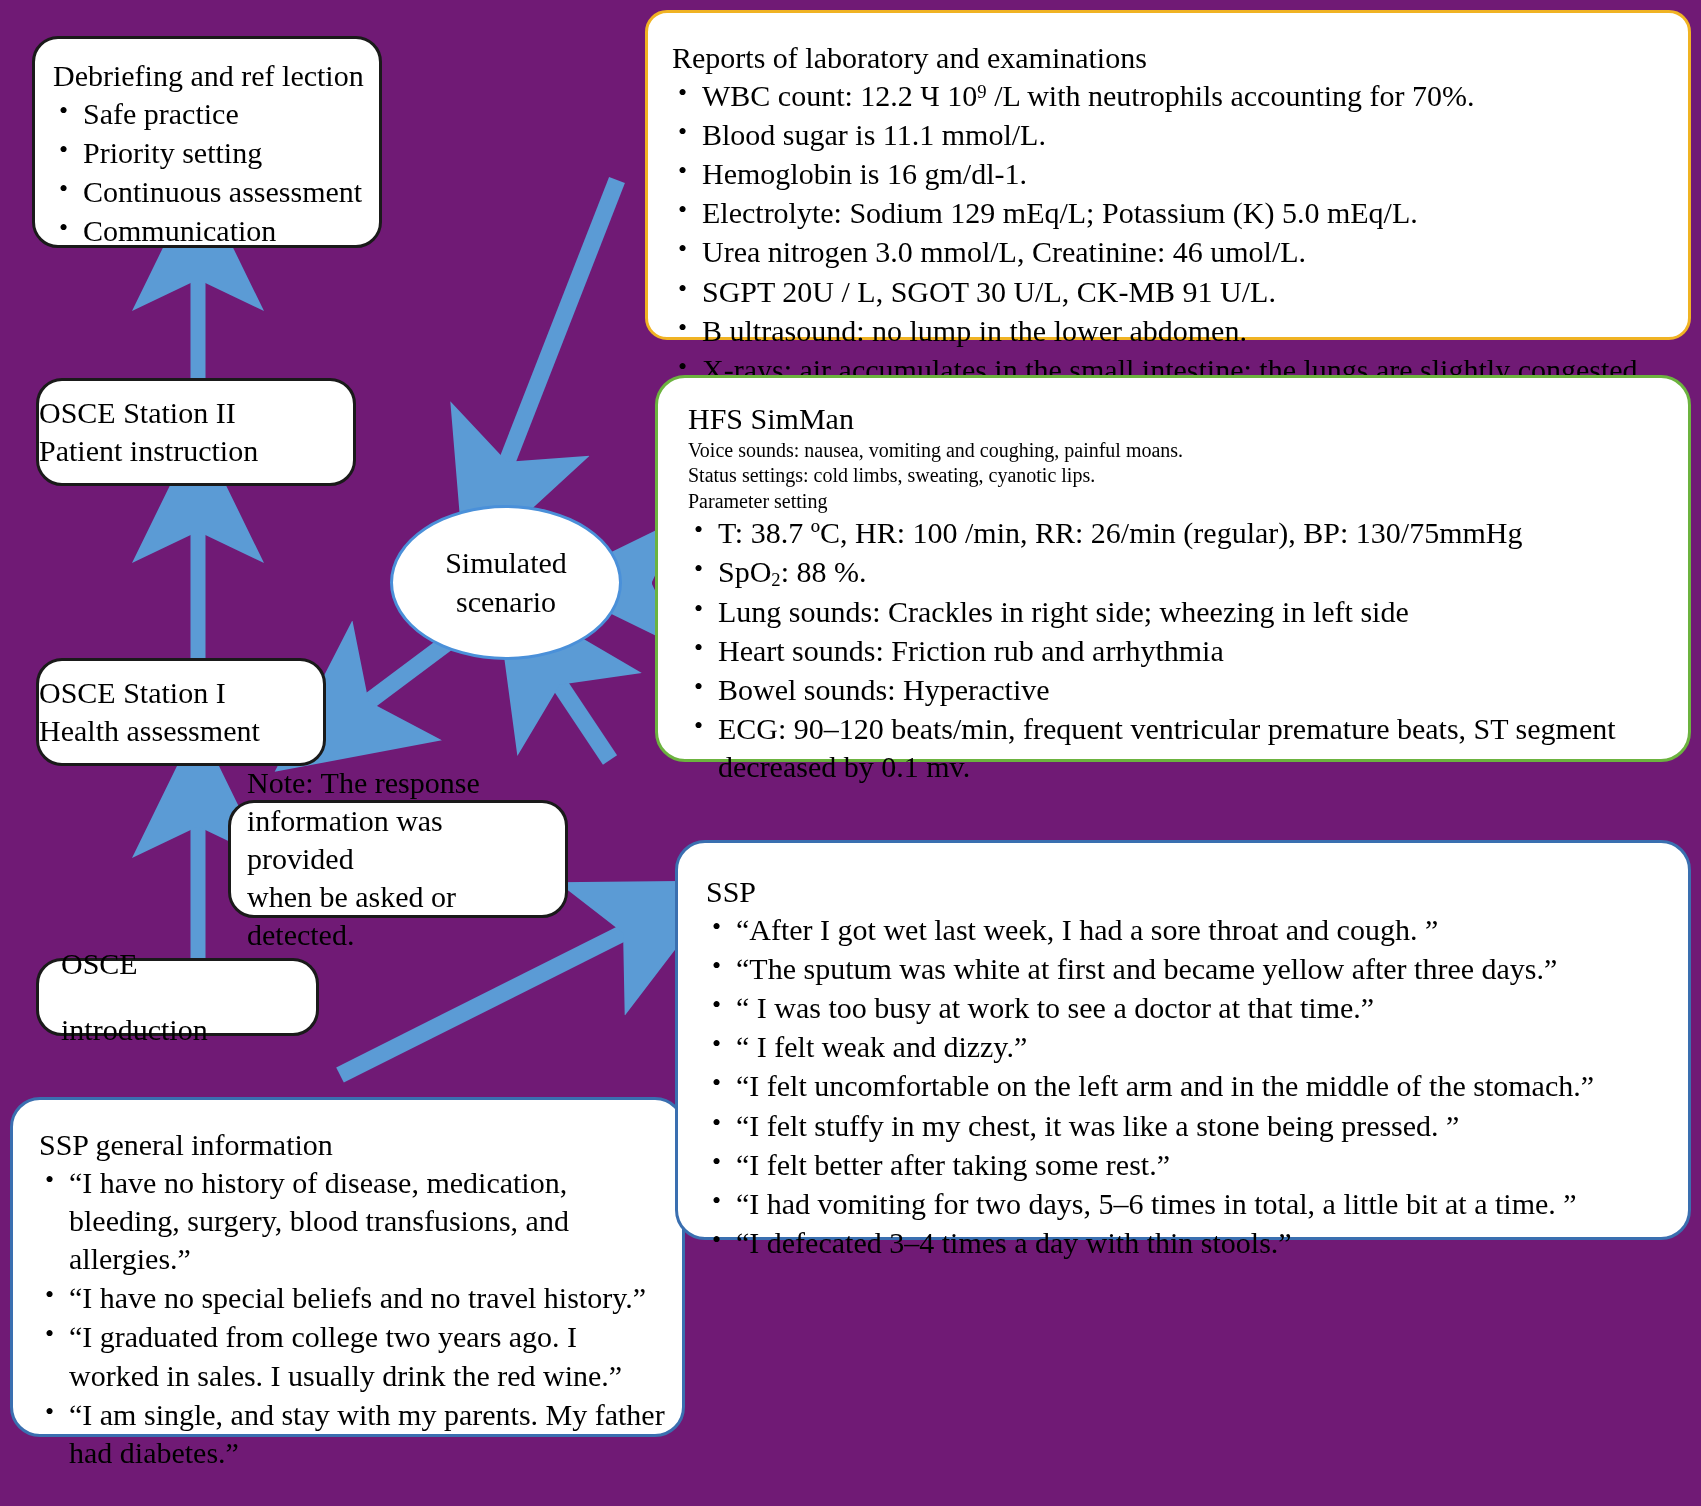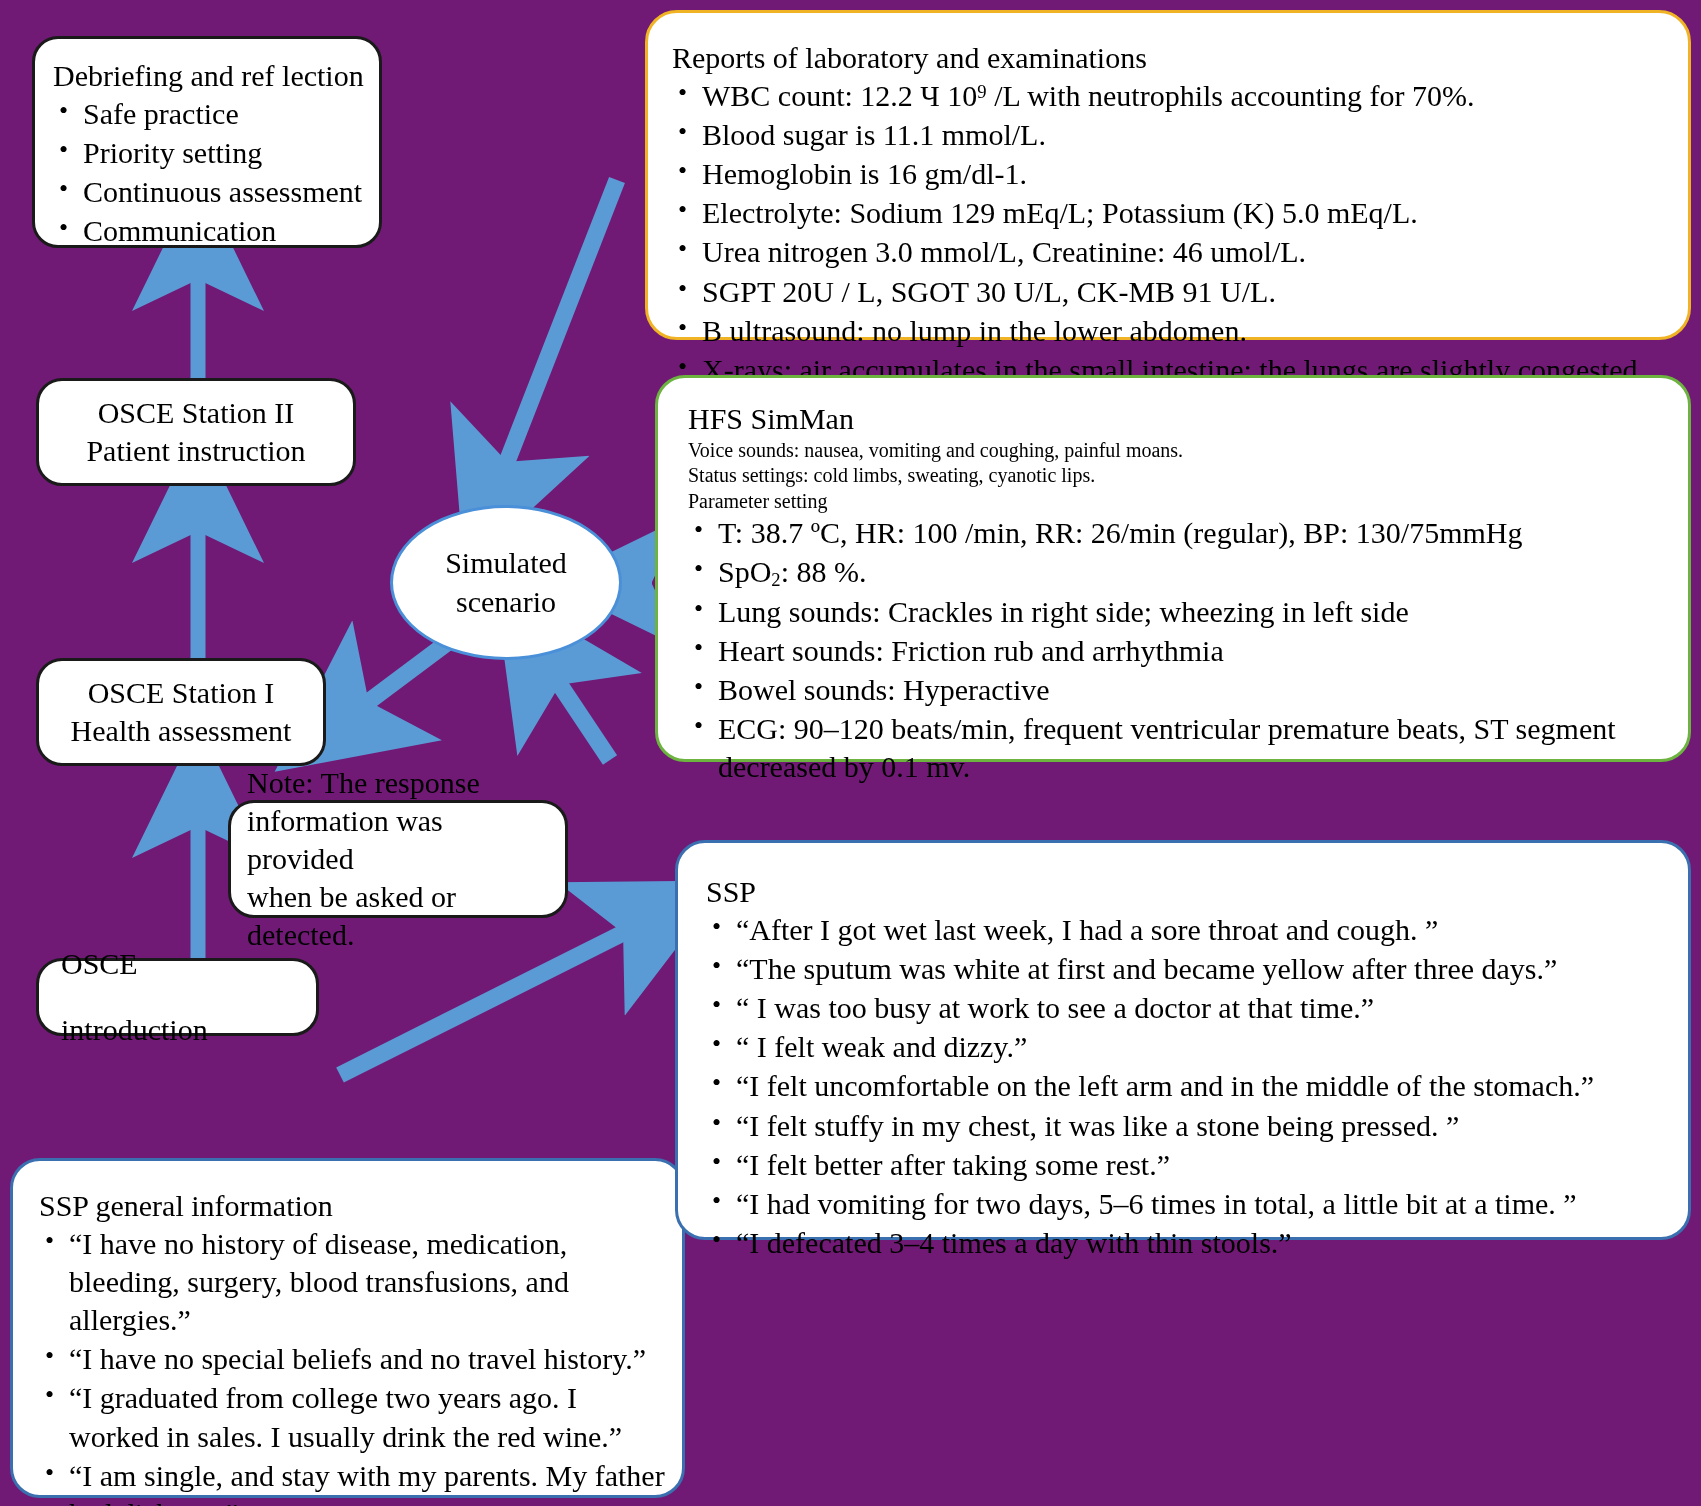--- a/index.html
+++ b/index.html
@@ -29,21 +29,21 @@
     position: absolute;
     box-sizing: border-box;
     background: #ffffff;
   }
   .rbox {
     border: 3px solid #1a1a1a;
     border-radius: 26px;
   }
   .box-yellow {
     border: 3px solid #f0b323;
-    border-radius: 32px;
+    border-radius: 22px;
   }
   .box-green {
     border: 3px solid #6cb33f;
     border-radius: 30px;
   }
   .box-blue {
     border: 3px solid #3a6fb0;
     border-radius: 30px;
   }
   .box-blue-2 {
@@ -83,21 +83,20 @@
     left: 6px;
     top: -1px;
     font-size: 26px;
   }
   .plainline {
     font-size: 20px;
     line-height: 1.27;
     margin: 0;
   }
   .center {
-    text-align: center;
   }
   .pad-lab { padding: 26px 16px 10px 24px; }
   .pad-sim { padding: 22px 14px 10px 30px; }
   .pad-ssp { padding: 30px 16px 10px 28px; }
   .pad-gen { padding: 26px 14px 10px 26px; }
   .pad-plain { padding: 18px 14px 12px 18px; }
   sub { font-size: 0.62em; vertical-align: -0.22em; }
   sup { font-size: 0.62em; vertical-align: 0.42em; }
 </style>
 </head>
@@ -176,21 +175,21 @@
     <div class="ttl">introduction</div>
   </div>
 
   <div class="node ellipse" style="left:390px; top:505px; width:232px; height:155px;">
     <div>
       <div class="ttl">Simulated</div>
       <div class="ttl">scenario</div>
     </div>
   </div>
 
-  <div class="node box-blue-2 pad-gen" style="left:10px; top:1158px; width:675px; height:340px;">
+  <div class="node box-blue-2 pad-gen" style="left:10px; top:1097px; width:675px; height:340px;">
     <div class="ttl">SSP general information</div>
     <ul class="bul">
       <li>“I have no history of disease, medication, bleeding, surgery, blood transfusions, and allergies.”</li>
       <li>“I have no special beliefs and no travel history.”</li>
       <li>“I graduated from college two years ago. I worked in sales. I usually drink the red wine.”</li>
       <li>“I am single, and stay with my parents. My father had diabetes.”</li>
     </ul>
   </div>
 
   <div class="node box-yellow pad-lab" style="left:645px; top:10px; width:1046px; height:330px;">

